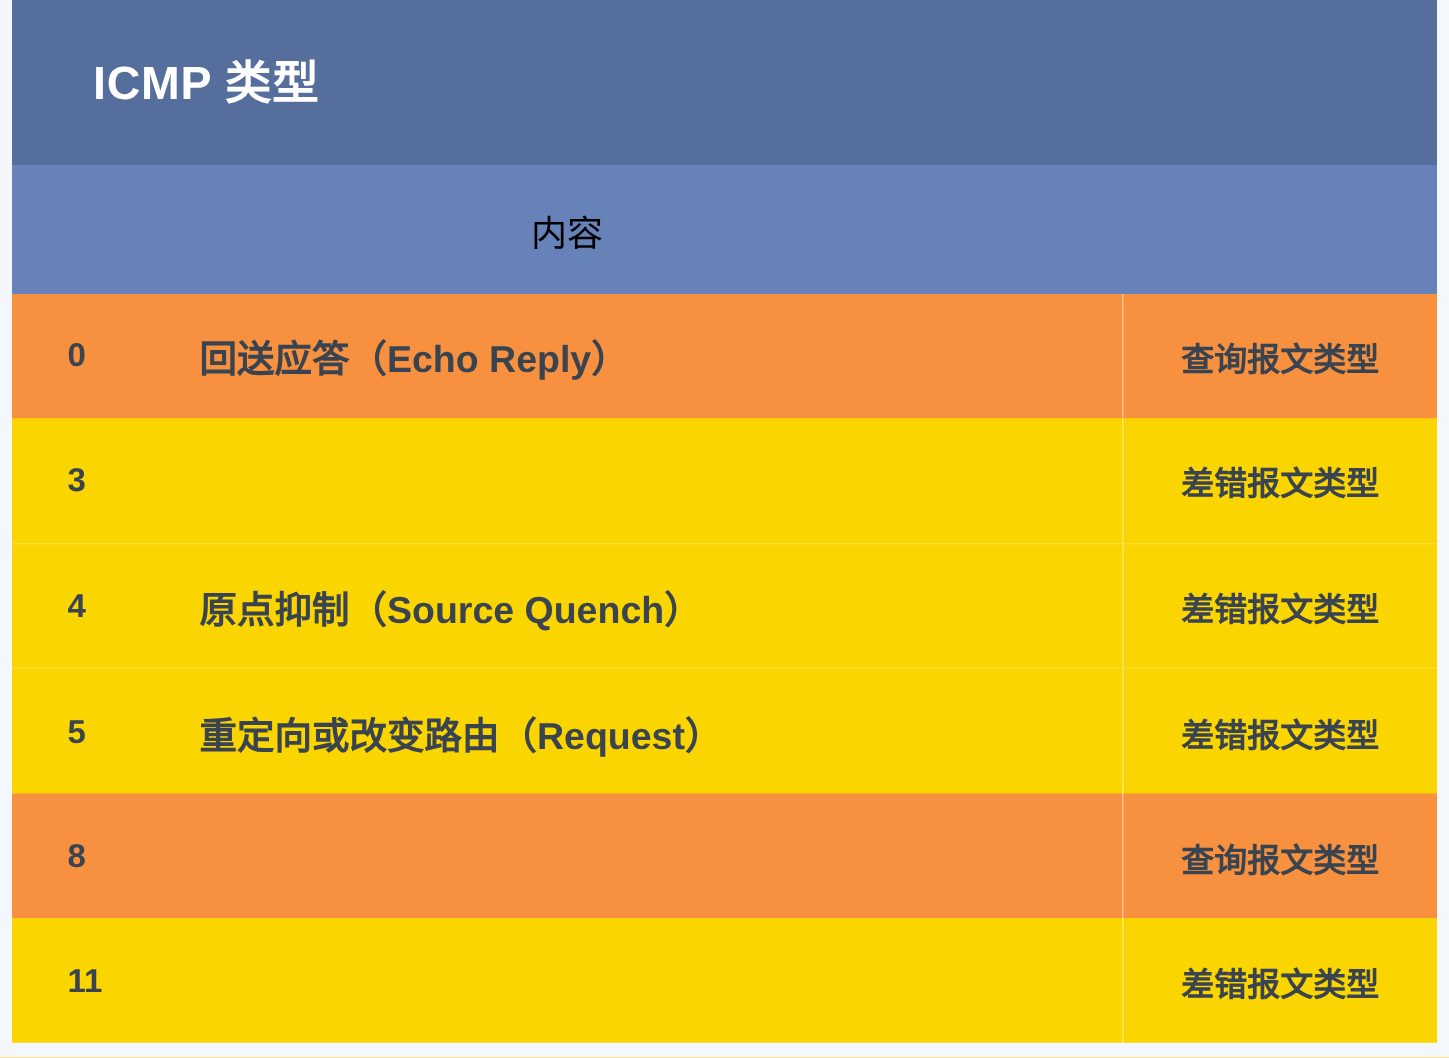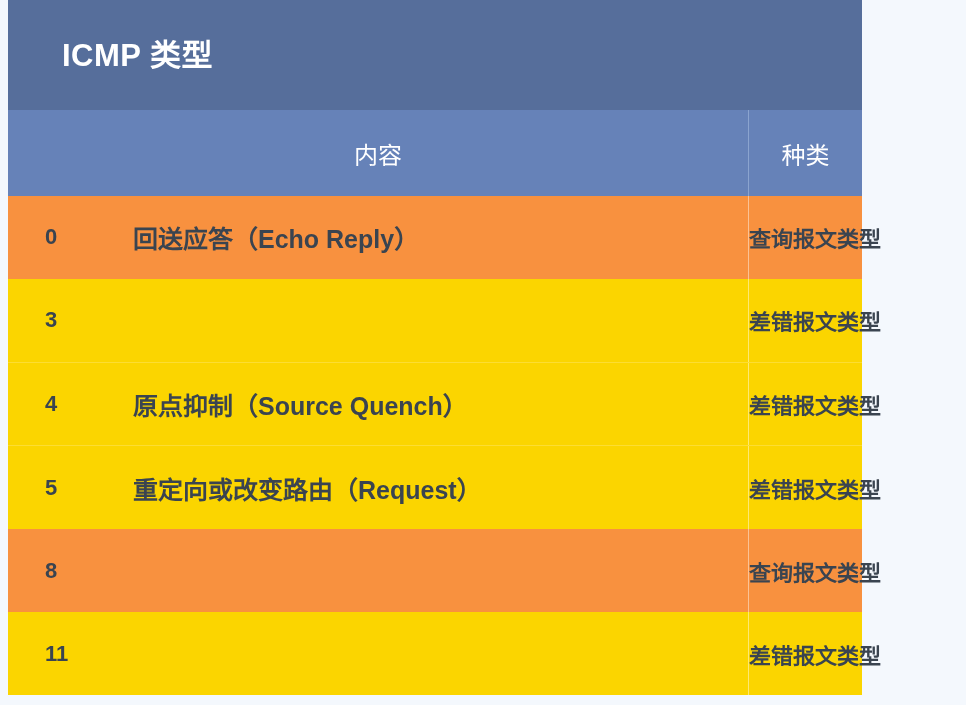--- a/index.html
+++ b/index.html
@@ -12,21 +12,21 @@
     height: 705px;
     background: #f4f8fd;
     font-family: "Liberation Sans", "DejaVu Sans", sans-serif;
     overflow: hidden;
   }
 
   #table-card {
     position: absolute;
     left: 8px;
     top: 0px;
-    width: 854px;
+    width: 950px;
     height: 695px;
     display: flex;
     flex-direction: column;
     background: #fbd500;
     justify-content: center;
   }
 
   
   #title-bar {
     height: 110px;
@@ -50,21 +50,21 @@
     height: 86px;
     flex: 0 0 86px;
     background: #6682b8;
     display: flex;
     box-sizing: border-box;
   }
   #column-header .hcell {
     display: flex;
     align-items: center;
     justify-content: center;
-    color: #ffffff;
+    color: #000000;
     font-size: 24px;
     font-weight: normal;
     box-sizing: border-box;
   }
   #column-header .hcell.content-col {
     width: 740px;
     flex: 0 0 740px;
   }
   #column-header .hcell.kind-col {
     flex: 1 1 auto;
@@ -130,23 +130,20 @@
 <div id="table-card">
 
   <div id="title-bar">
     <span id="title-text">ICMP 类型</span>
   </div>
 
   <div id="column-header">
     <div class="hcell content-col">
       <span>内容</span>
     </div>
-    <div class="hcell kind-col">
-      <span>种类</span>
-    </div>
   </div>
 
   <div id="rows-wrap">
 
     <div class="data-row tone-query">
       <div class="cell-main">
         <span class="type-num">0</span>
         <span class="type-desc">回送应答（Echo Reply）</span>
       </div>
       <div class="cell-kind">查询报文类型</div>

